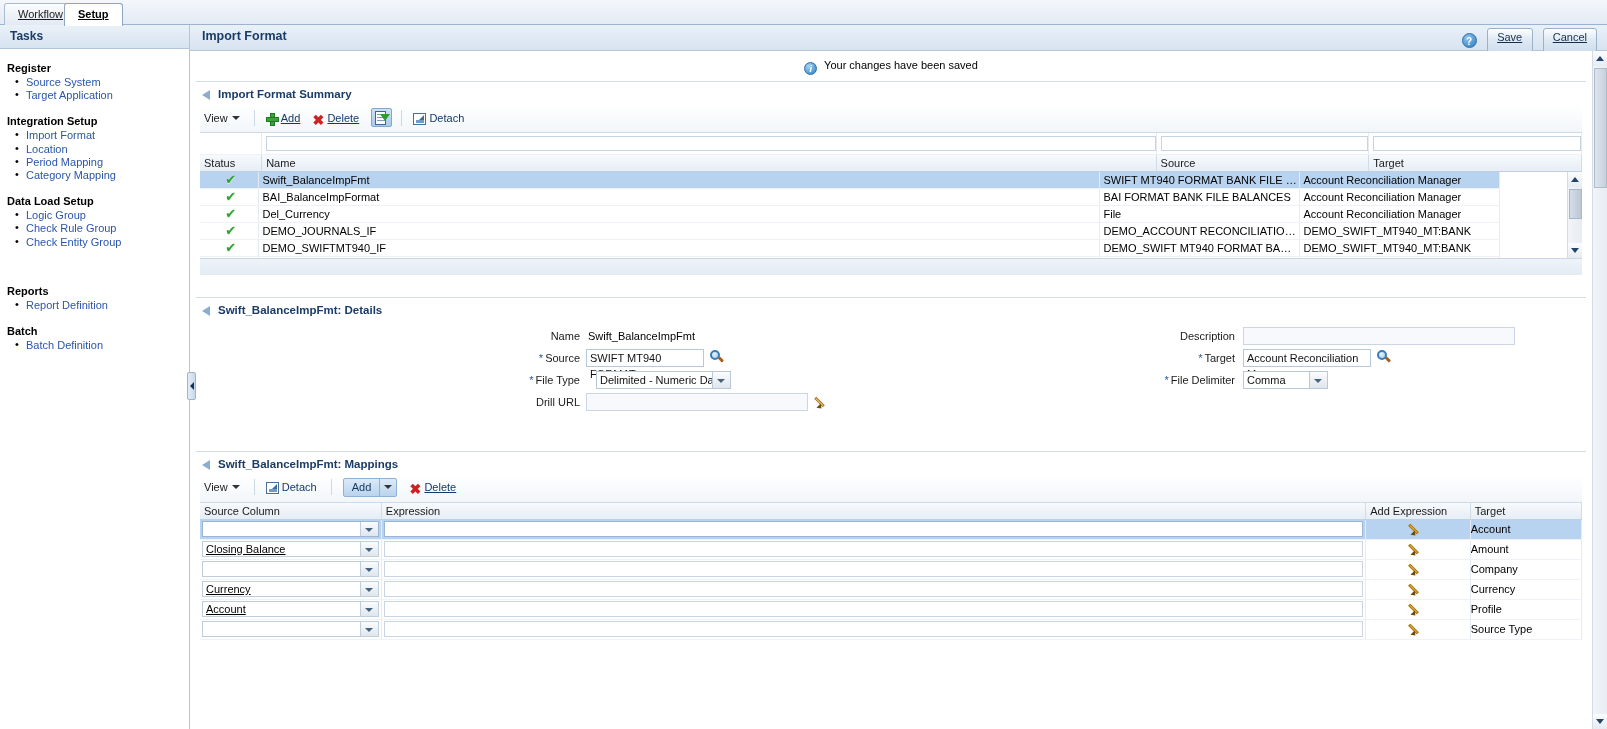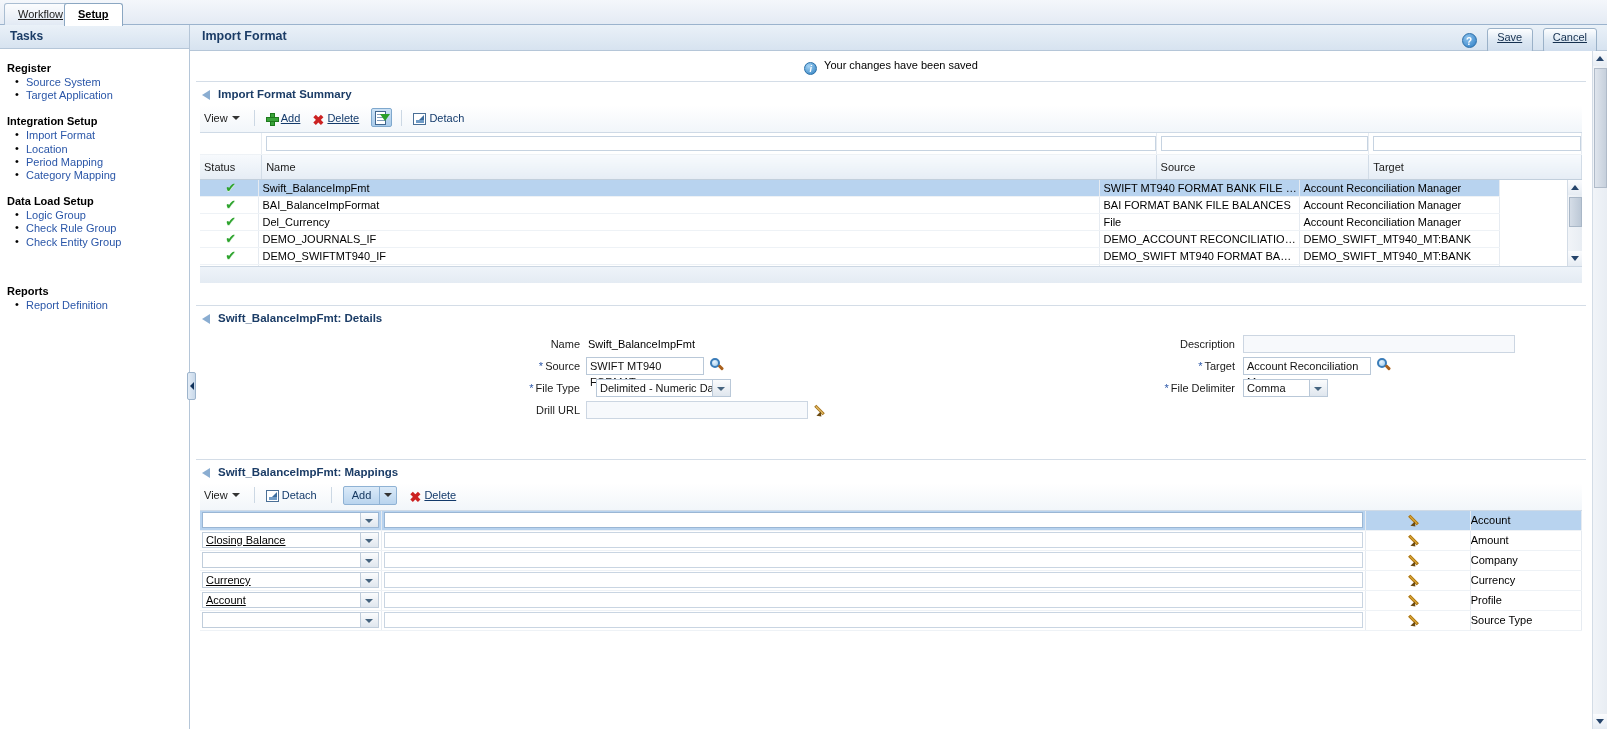--- a/index.html
+++ b/index.html
@@ -209,21 +209,21 @@
   .split-btn .sb-l { display: inline-block; padding: 0 8px; line-height: 17px; font-size: 11px; color: #14375f; }
   .split-btn .sb-r {
     display: inline-block; border-left: 1px solid #8fb2d4; width: 16px; line-height: 17px;
     text-align: center;
   }
 
   
   table.grid { border-collapse: collapse; width: 100%; table-layout: fixed; }
   table.grid th {
     font-weight: normal; text-align: left; font-size: 11px; color: #1a1a1a;
-    height: 24px; padding: 0 0 0 4px;
+    height: 16px; padding: 0 0 0 4px;
     background: linear-gradient(to bottom,#f7fafd,#e6edf5);
     border-right: 1px solid #d2dce7; border-bottom: 1px solid #c2cfdc;
     white-space: nowrap; overflow: hidden;
   }
   table.grid td {
     font-size: 11px; height: 16px; padding: 0 0 0 4px;
     border-right: 1px solid #e6ebf1; border-bottom: 1px solid #eef2f6;
     white-space: nowrap; overflow: hidden; text-overflow: ellipsis;
     background: #fff;
   }
@@ -415,20 +415,26 @@
       </ul>
     </div>
 
     <div class="task-group" style="margin-top:36px;">
       <div class="task-group-title">Reports</div>
       <ul class="task-list">
         <li><a>Report Definition</a></li>
       </ul>
     </div>
 
+    <div class="task-group">
+      <div class="task-group-title">Batch</div>
+      <ul class="task-list">
+        <li><a>Batch Definition</a></li>
+      </ul>
+    </div>
   </div>
 
   <div class="pane-collapse"></div>
 
   <div class="main">
 
     <div class="main-head">
       <div class="main-title">Import Format</div>
       <div class="head-actions">
         <span class="help-icon">?</span>
@@ -666,20 +672,26 @@
         </div>
 
         <table class="grid maps">
           <colgroup>
             <col style="width:163px">
               <col style="width:885px">
               <col style="width:94px">
               <col style="width:100px">
           </colgroup>
           <tbody>
+              <tr>
+            <th>Source Column</th>
+            <th>Expression</th>
+            <th>Add Expression</th>
+            <th>Target</th>
+          </tr>
 
           <tr class="sel">
             <td>
                   <div class="map-cellwrap">
                     <div class="map-combo"><span></span><span class="ab"></span></div>
                   </div>
                 </td>
             <td>
                   <div class="map-cellwrap">
                     <div class="map-input"></div>

